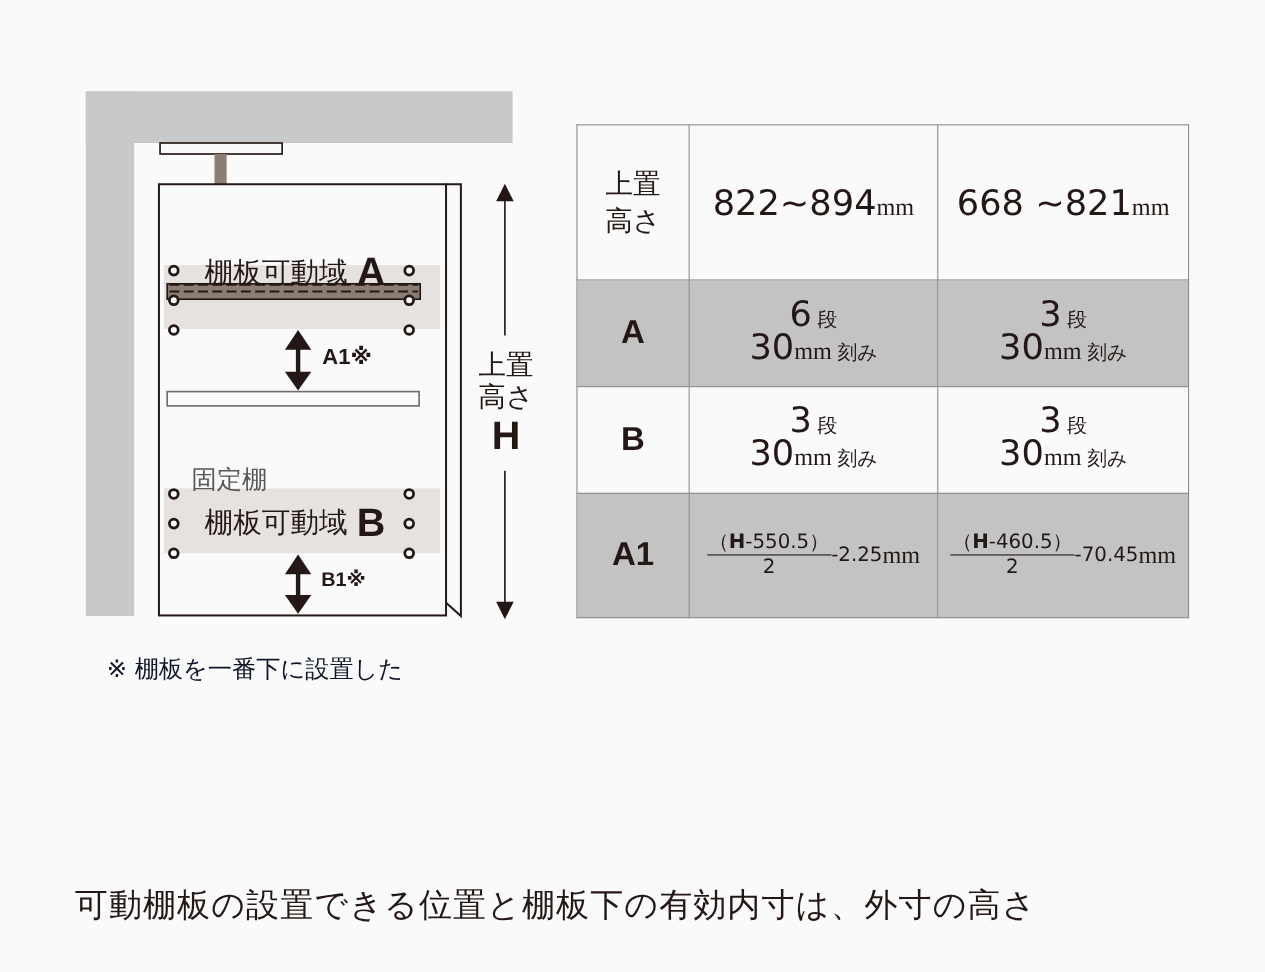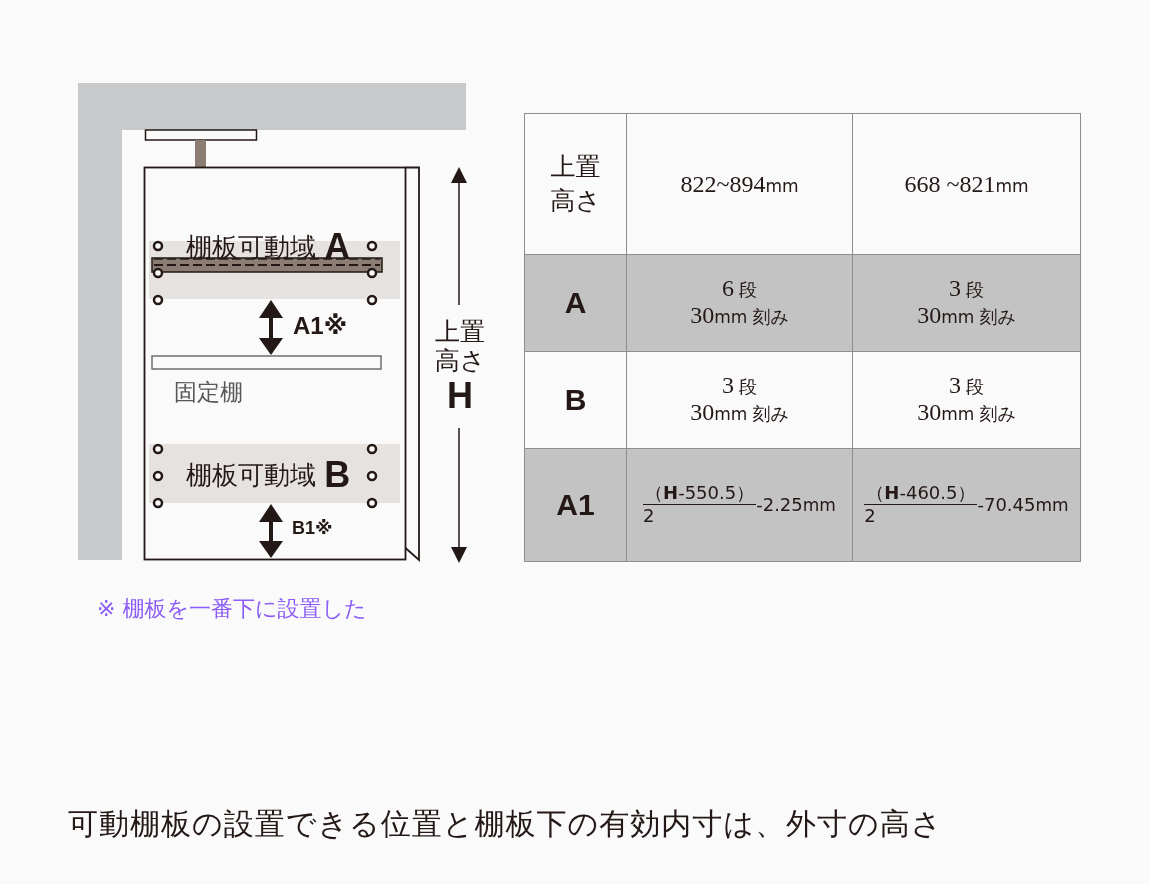--- a/index.html
+++ b/index.html
@@ -5,41 +5,41 @@
   html, body { margin:0; padding:0; }
   body {
     width:1150px; height:884px; background:#fafafa; position:relative; overflow:hidden;
     font-family: "DejaVu Sans", "Liberation Sans", sans-serif; color:#231815;
   }
   .abs { position:absolute; }
   .wall { background:#c8c9cb; }
   .diagram-svg { position:absolute; left:0; top:0; }
   .label-lg { font-size:26px; color:#231815; white-space:nowrap; }
   .label-bold { font-weight:bold; font-family:"Liberation Sans","DejaVu Sans",sans-serif; }
-  .fixed-label { font-size:23px; color:#595757; }
-  .note { font-size:22px; line-height:34px; color:#8b5cf6; }
+  .fixed-label { font-size:23px; color:#595757;margin-top:44px; }
+  .note { font-size:22px; line-height:34px; color:#0f172a; }
   .caption { font-size:30px; line-height:50px; color:#231815; letter-spacing:1px; }
 
   table.spec {
     position:absolute; left:524px; top:113px; width:556px; height:449px;
     border-collapse:collapse; table-layout:fixed;
   }
   table.spec td {
     border:1.5px solid #8e8e8e; text-align:center; vertical-align:middle; padding:0;
     color:#231815;
   }
   table.spec tr.shaded td { background:#c3c3c3; }
   table.spec tr.plain td { background:#fafafa; }
   .rowhead { font-size:30px; font-weight:bold; font-family:"Liberation Sans","DejaVu Sans",sans-serif; }
   .rowhead-jp { font-size:25px; line-height:34px; font-weight:normal; }
-  .big { font-size:24px;font-family:Liberation Serif, serif; }
-  .unit { font-size:17px; }
+  .big { font-size:32px; }
+  .unit { font-size:22px;font-family:Liberation Serif, serif; }
   .jp-small { font-size:18px; }
   .two-line { line-height:24px; }
-  .frac { display:inline-block; vertical-align:middle; text-align:left; }
+  .frac { display:inline-block; vertical-align:middle; text-align:center; }
   .frac .num { display:block; border-bottom:1.5px solid #231815; padding:0 2px; font-size:18px; line-height:22px; }
   .frac .den { display:block; font-size:18px; line-height:22px; }
   .frac-tail { font-size:18px; vertical-align:middle; }
 </style>
 </head>
 <body>
 
 <div>
 
   <div class="abs wall" style="left:78px;top:83px;width:388px;height:47px;"></div>
@@ -100,21 +100,21 @@
       <polygon points="451,183 467,183 459,167" stroke="none"></polygon>
       <polygon points="451,547 467,547 459,563" stroke="none"></polygon>
     </g>
   </svg>
 
   <div class="abs label-lg" style="left:186px;top:226px;">
     <span>棚板可動域</span>
     <span class="label-bold" style="font-size:36px;vertical-align:-3px;">A</span>
   </div>
 
-  <div class="abs label-bold" style="left:293px;top:312px;font-size:24px;">A1※</div>
+  <div class="abs label-bold" style="left:293px;top:312px;font-size:20px;">A1※</div>
 
   <div class="abs fixed-label" style="left:174px;top:377px;">固定棚</div>
 
   <div class="abs label-lg" style="left:186px;top:454px;">
     <span>棚板可動域</span>
     <span class="label-bold" style="font-size:36px;vertical-align:-3px;">B</span>
   </div>
 
   <div class="abs label-bold" style="left:292px;top:517px;font-size:18px;">B1※</div>
 

